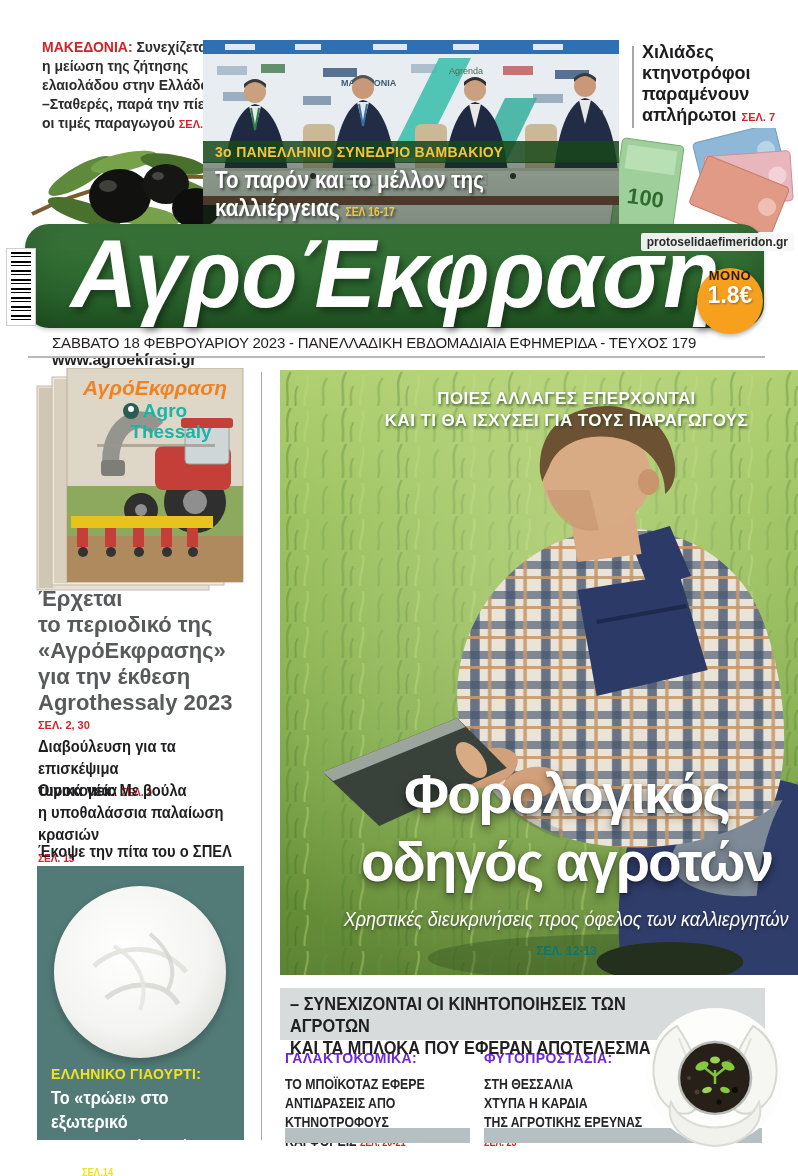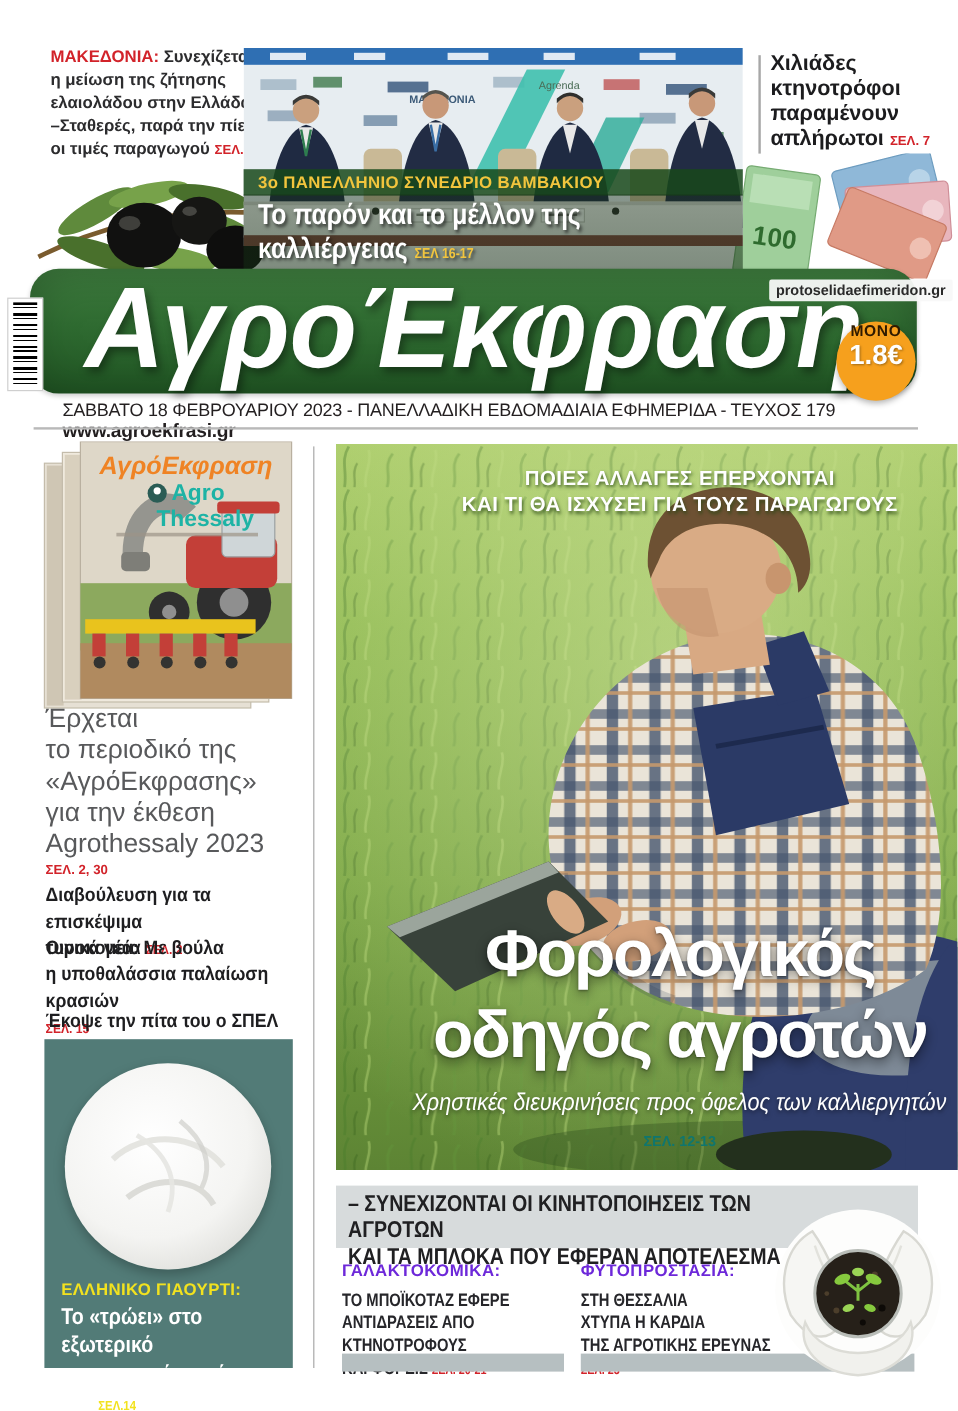--- a/index.html
+++ b/index.html
@@ -45,21 +45,21 @@
     box-shadow:0 2px 5px rgba(0,0,0,.3);text-align:center;}
   .badge .b1{display:block;font-size:13px;font-weight:bold;color:#2e1a00;letter-spacing:.5px;}
   .badge .b2{display:block;font-size:23px;font-weight:bold;color:#fff;line-height:24px;
     text-shadow:1px 1px 2px rgba(0,0,0,.35);}
   .dateline{left:38px;top:334px;width:700px;font-size:15px;color:#231f20;letter-spacing:-0.2px;margin-left:14px;}
   .dateline .site{font-weight:bold;font-size:16px;}
   .toprule{left:28px;top:356px;width:737px;height:2px;background:#b9b9b9;}
 
   
   .mag-svg{left:35px;top:368px;width:210px;height:225px;}
-  .lead-hl{left:38px;top:586px;width:220px;font-size:22px;line-height:26px;font-weight:normal;color:#58595b;}
+  .lead-hl{left:38px;top:586px;width:220px;font-size:22px;line-height:26px;font-weight:bold;color:#58595b;}
   .lead-ref{left:38px;top:719px;}
   .litem{left:38px;width:224px;font-size:16px;line-height:22px;font-weight:bold;color:#1e1e20;}
   .litem .cond{transform:scaleX(.92);}
   .yogurt{left:37px;top:866px;width:207px;height:274px;background:#527b77;z-index:2;}
   .yog-circle{position:absolute;left:17px;top:20px;width:172px;height:172px;border-radius:50%;
     background:radial-gradient(circle at 42% 38%, #ffffff 0%, #f4f4f2 55%, #dcdcd8 85%, #c9c9c5 100%);
     box-shadow:0 4px 10px rgba(0,0,0,.25);}
   .yog-swirl{position:absolute;left:17px;top:20px;width:172px;height:172px;}
   .yog-kick{position:absolute;left:14px;top:200px;color:#f2e21f;font-weight:bold;font-size:14px;letter-spacing:.3px;}
   .yog-hl{position:absolute;left:14px;top:220px;width:184px;color:#fff;font-weight:bold;font-size:19px;line-height:24px;}

